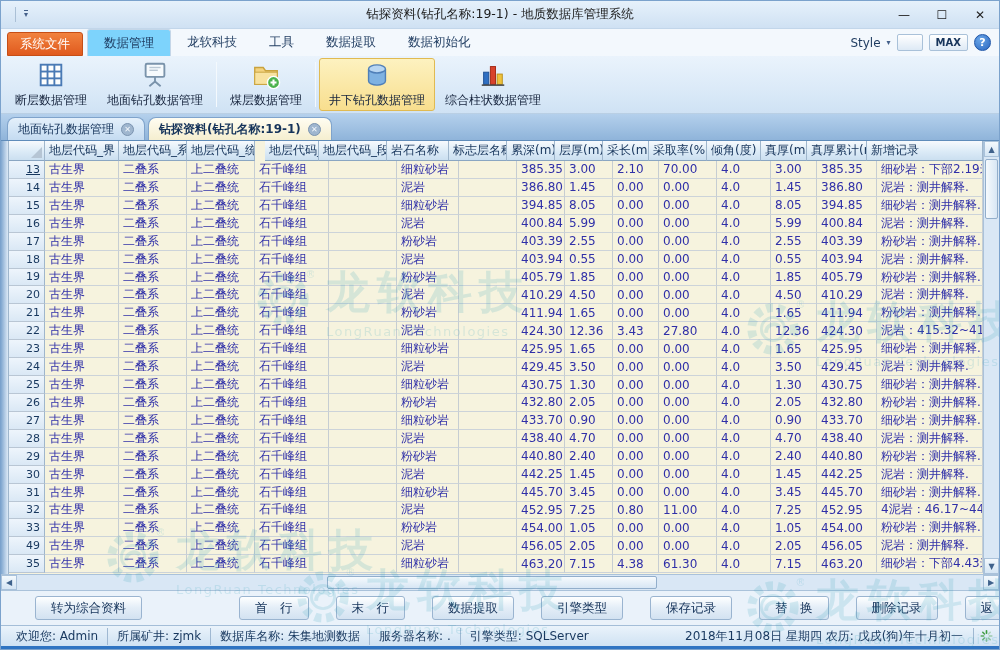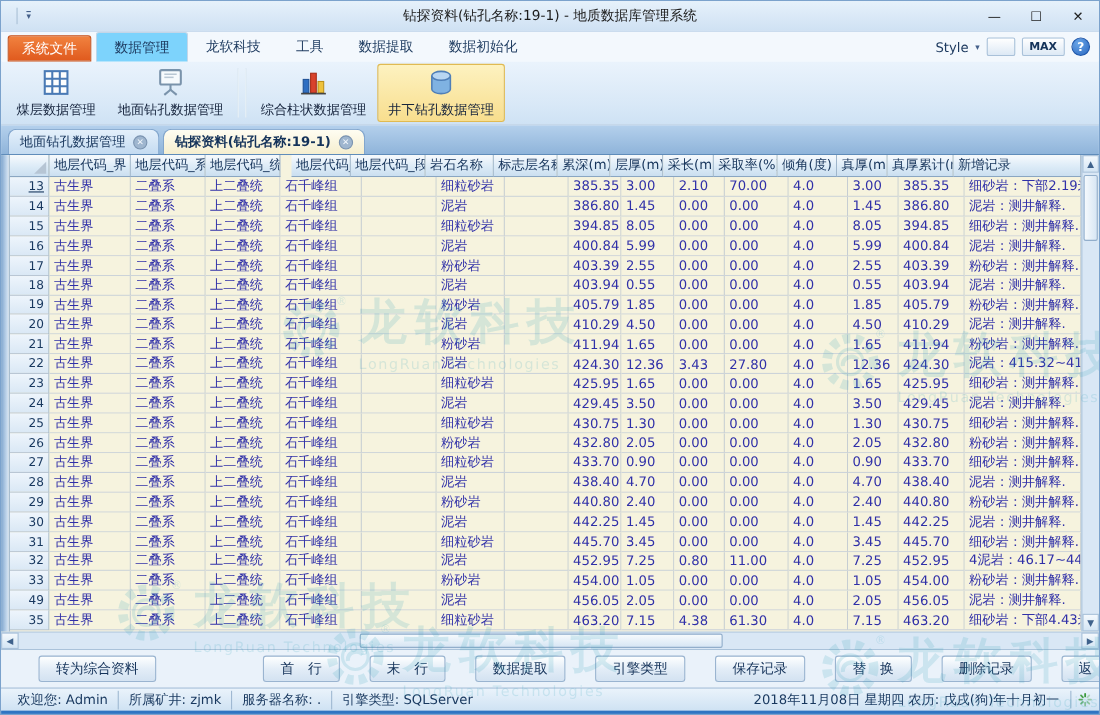--- a/index.html
+++ b/index.html
@@ -151,55 +151,67 @@
       <div class="ribbon-btn">
         <span class="ric">
           <svg viewBox="0 0 32 32">
             <rect x="5" y="5" width="22" height="22" fill="#fdfefe" stroke="#4a7ab5" stroke-width="2"></rect>
             <line x1="12.3" y1="5" x2="12.3" y2="27" stroke="#4a7ab5" stroke-width="2"></line>
             <line x1="19.6" y1="5" x2="19.6" y2="27" stroke="#4a7ab5" stroke-width="2"></line>
             <line x1="5" y1="12.3" x2="27" y2="12.3" stroke="#4a7ab5" stroke-width="2"></line>
             <line x1="5" y1="19.6" x2="27" y2="19.6" stroke="#4a7ab5" stroke-width="2"></line>
           </svg>
         </span>
-        <div class="ribbon-lbl">煤层数据管理</div>
+        <div class="ribbon-lbl">断层数据管理</div>
       </div>
       <div class="ribbon-btn">
         <span class="ric">
           <svg viewBox="0 0 32 32">
             <rect x="6" y="4" width="20" height="14" rx="1.5" fill="#f6fafd" stroke="#7a93ab" stroke-width="2"></rect>
             <line x1="10" y1="8" x2="22" y2="8" stroke="#b9c7d4" stroke-width="1.5"></line>
             <line x1="10" y1="11" x2="19" y2="11" stroke="#b9c7d4" stroke-width="1.5"></line>
             <line x1="16" y1="18" x2="16" y2="24" stroke="#7a93ab" stroke-width="2"></line>
             <path d="M10 28 l6 -5 l6 5" fill="none" stroke="#7a93ab" stroke-width="2"></path>
           </svg>
         </span>
         <div class="ribbon-lbl">地面钻孔数据管理</div>
       </div>
       <div class="ribbon-sep"></div>
+      <div class="ribbon-btn">
+        <span class="ric">
+          <svg viewBox="0 0 32 32">
+            <path d="M4 8 h9 l2.5 3.5 H28 V26 H4 Z" fill="#f3d27e" stroke="#c9a23e" stroke-width="1.5"></path>
+            <path d="M4 13 h24 v13 H4 Z" fill="#f8e2a0" stroke="#c9a23e" stroke-width="1"></path>
+            <circle cx="24" cy="24" r="6.5" fill="#4db34d" stroke="#fff" stroke-width="1.5"></circle>
+            <line x1="24" y1="20.8" x2="24" y2="27.2" stroke="#fff" stroke-width="2.2"></line>
+            <line x1="20.8" y1="24" x2="27.2" y2="24" stroke="#fff" stroke-width="2.2"></line>
+          </svg>
+        </span>
+        <div class="ribbon-lbl">煤层数据管理</div>
+      </div>
       <div class="ribbon-sep"></div>
+      <div class="ribbon-btn selected">
+        <span class="ric">
+          <svg viewBox="0 0 32 32">
+            <path d="M7 9.5 v13 a9 4.3 0 0 0 18 0 v-13" fill="#7fb2e2" stroke="#4f7fb8" stroke-width="1.5"></path>
+            <ellipse cx="16" cy="9.5" rx="9" ry="4.3" fill="#b8d6f2" stroke="#4f7fb8" stroke-width="1.5"></ellipse>
+          </svg>
+        </span>
+        <div class="ribbon-lbl">井下钻孔数据管理</div>
+      </div>
       <div class="ribbon-btn">
         <span class="ric">
           <svg viewBox="0 0 32 32">
             <rect x="6" y="13" width="5.5" height="13" fill="#2f6fc2" stroke="#1d4f94" stroke-width="1"></rect>
             <rect x="13.2" y="7" width="5.5" height="19" fill="#d8432c" stroke="#a32814" stroke-width="1"></rect>
             <rect x="20.4" y="15" width="5.5" height="11" fill="#eec23c" stroke="#bb8f17" stroke-width="1"></rect>
             <line x1="4" y1="26.8" x2="28" y2="26.8" stroke="#444" stroke-width="1.6"></line>
           </svg>
         </span>
         <div class="ribbon-lbl">综合柱状数据管理</div>
-      </div>
-      <div class="ribbon-btn selected">
-        <span class="ric">
-          <svg viewBox="0 0 32 32">
-            <path d="M7 9.5 v13 a9 4.3 0 0 0 18 0 v-13" fill="#7fb2e2" stroke="#4f7fb8" stroke-width="1.5"></path>
-            <ellipse cx="16" cy="9.5" rx="9" ry="4.3" fill="#b8d6f2" stroke="#4f7fb8" stroke-width="1.5"></ellipse>
-          </svg>
-        </span>
-        <div class="ribbon-lbl">井下钻孔数据管理</div>
       </div>
     </div>
 
   <div class="doctabs" id="docTabs">
       <div class="doc-tab">
         <span>地面钻孔数据管理</span>
         <span class="tab-close">✕</span>
       </div>
       <div class="doc-tab active">
         <span>钻探资料(钻孔名称:19-1)</span>
@@ -669,20 +681,21 @@
       <div class="f-btn">保存记录</div>
       <div class="f-btn">替　换</div>
       <div class="f-btn">删除记录</div>
       <div class="f-btn">返　回</div>
     </div>
 
   <div class="statusbar">
     <span id="statusItems" style="display:flex">
         <span class="status-item">欢迎您: Admin</span>
         <span class="status-item">所属矿井: zjmk</span>
+        <span class="status-item">数据库名称: 朱集地测数据</span>
         <span class="status-item">服务器名称: .</span>
         <span class="status-item">引擎类型: SQLServer</span>
       </span>
     <span class="status-date">2018年11月08日  星期四  农历: 戊戌(狗)年十月初一</span>
     <span class="status-spinner">
       <svg width="16" height="16" viewBox="0 0 16 16">
         <g stroke="#3a9a3a" stroke-width="2" stroke-linecap="round">
           <line x1="8" y1="1.5" x2="8" y2="4.5"></line>
             <line x1="8" y1="11.5" x2="8" y2="14.5" opacity="0.5"></line>
           <line x1="1.5" y1="8" x2="4.5" y2="8" opacity="0.8"></line>

